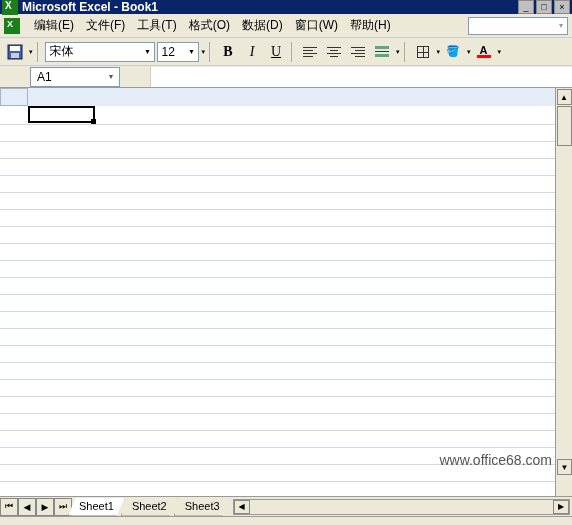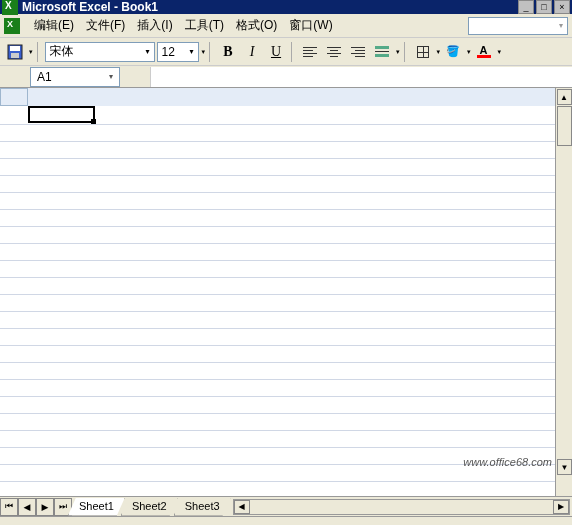--- a/index.html
+++ b/index.html
@@ -62,43 +62,44 @@
 .sheet-scroll { flex: 1; height: 16px; background: #ece9d8; border: 1px solid #999; margin: 0 2px; position: relative; }
 .sheet-scroll .sbtn2 { position: absolute; width: 16px; height: 14px; background: #ece9d8; border: 1px solid #888; top: 0; font-size: 8px; display: flex; align-items: center; justify-content: center; cursor: pointer; }
 .sheet-scroll .sbtn2.left { left: 0; }
 .sheet-scroll .sbtn2.right { right: 0; }
 
 .status-bar { height: 20px; background: #ece9d8; border-top: 1px solid #999; display: flex; align-items: center; padding: 0 8px; font-size: 12px; }
 
 .watermark { position: absolute; right: 20px; bottom: 28px; text-align: right; pointer-events: none; }
 .watermark .wm1 { font-size: 22px; font-weight: bold; color: #0066cc; font-style: italic; }
 .watermark .wm2 { font-size: 11px; color: #cc0000; }
-.watermark .wm3 { font-size: 11px; color: #555; font-style: italic; }
+.watermark .wm3 { font-size: 14px; color: #555; }
 </style>
 </head>
 <body>
 
 <div class="titlebar">
   <span class="app-icon"></span>
   <span class="title">Microsoft Excel - Book1</span>
   <div class="win-btns">
     <div class="win-btn">_</div>
     <div class="win-btn">□</div>
     <div class="win-btn">×</div>
   </div>
 </div>
 
 <div class="menubar">
   <span class="mb-icon"></span>
   <span class="menu-item">编辑(E)</span>
   <span class="menu-item">文件(F)</span>
-  <span class="menu-item">插入(I)</span>
   <span class="menu-item">工具(T)</span>
   <span class="menu-item">格式(O)</span>
+  <span class="menu-item">数据(D)</span>
   <span class="menu-item">窗口(W)</span>
+  <span class="menu-item">帮助(H)</span>
   <div class="help-box">
       <span></span>
       <span style="margin-left:auto;font-size:8px;">▾</span>
     </div>
 </div>
 
 <div class="toolbar">
   <div class="tb-btn">
     <svg class="save-icon" viewBox="0 0 16 16">
         <rect x="1" y="1" width="14" height="14" fill="#3a5fcd" stroke="#222"></rect>

